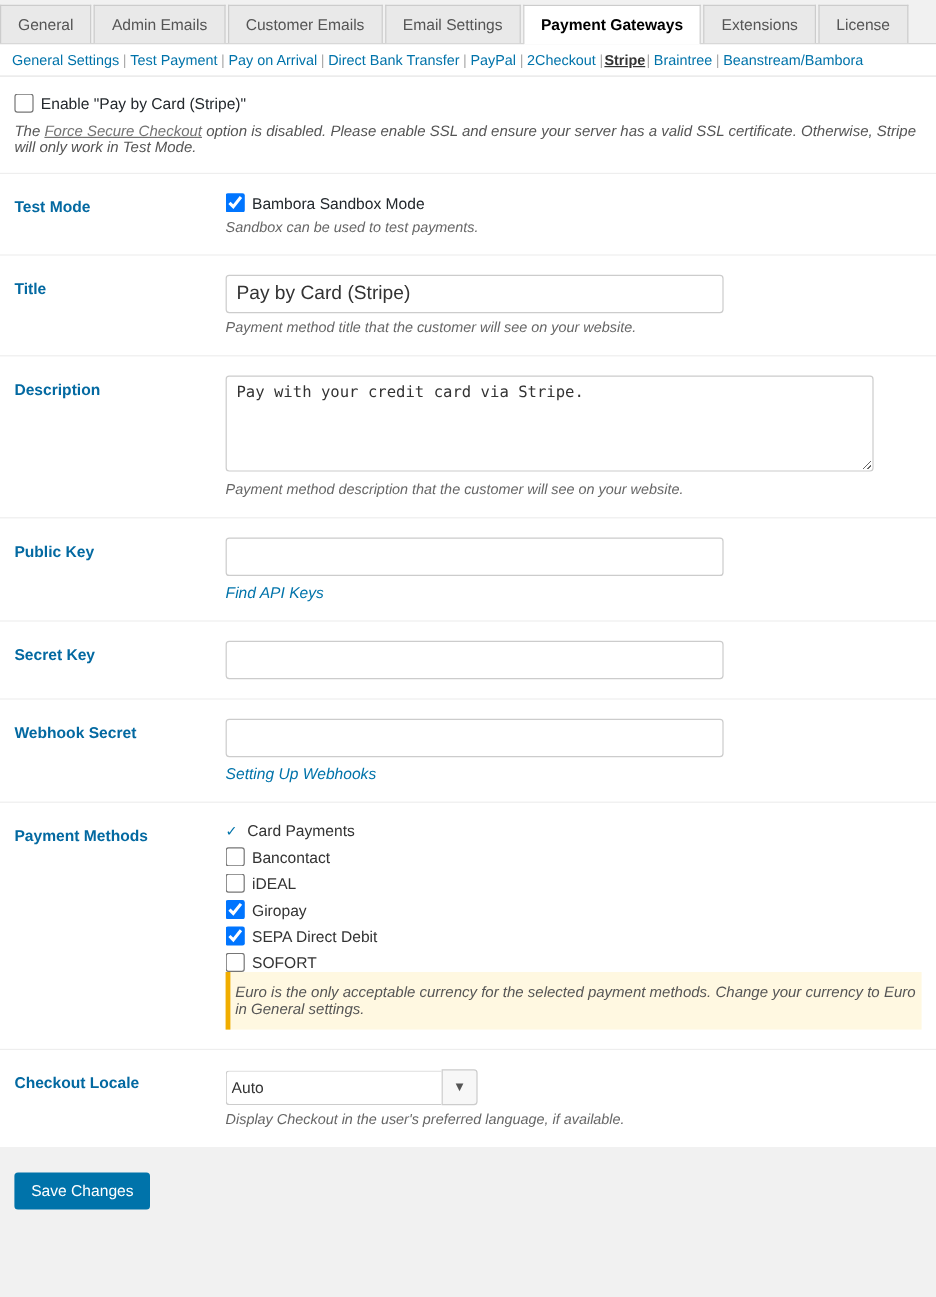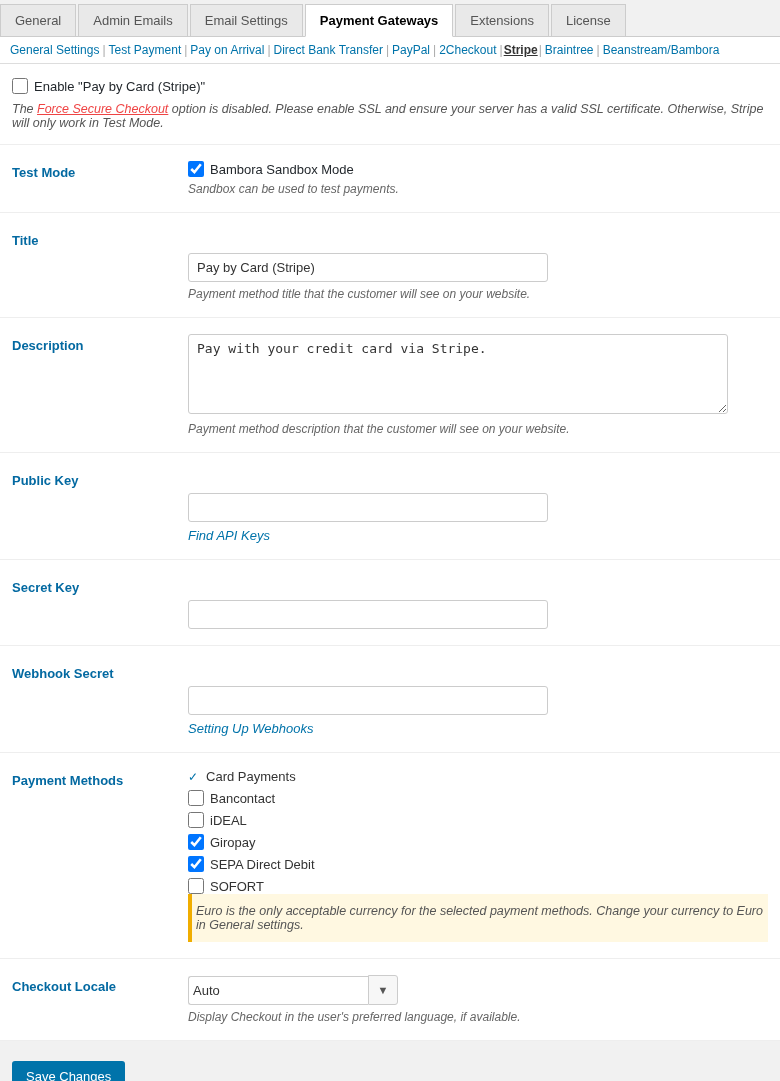--- a/index.html
+++ b/index.html
@@ -94,21 +94,21 @@
       background: #fff;
       border-bottom: 1px solid #eee;
     }
     .top-section .description-text {
       font-style: italic;
       color: #555;
       font-size: 12.5px;
       margin-top: 8px;
     }
     .top-section .description-text a {
-      color: #ef4444;
+      color: #737373;
     }
 
     
     .checkbox-row {
       display: flex;
       align-items: center;
       gap: 6px;
       margin-bottom: 4px;
     }
     .checkbox-row input[type="checkbox"] {
@@ -125,28 +125,27 @@
     
     .help-text {
       font-style: italic;
       color: #666;
       font-size: 12px;
       margin-top: 5px;
     }
 
     
     .text-input {
-      width: 360px;
+      width: 415px;
       padding: 6px 8px;
       border: 1px solid #ccc;
       border-radius: 3px;
-      font-size: 13px;
-      color: #333;
-      background: #fff;
-      margin-top: 24px;
+      font-size: 16px;
+      color: #333;
+      background: #fff;
     }
 
     
     .text-area {
       width: 540px;
       height: 80px;
       padding: 6px 8px;
       border: 1px solid #ccc;
       border-radius: 3px;
       font-size: 13px;
@@ -250,20 +249,21 @@
       background: #f1f1f1;
       padding: 4px 0;
     }
   </style>
 </head>
 <body>
 
 <div class="tabs">
   <div class="tab">General</div>
   <div class="tab">Admin Emails</div>
+  <div class="tab">Customer Emails</div>
   <div class="tab">Email Settings</div>
   <div class="tab active">Payment Gateways</div>
   <div class="tab">Extensions</div>
   <div class="tab">License</div>
 </div>
 
 <div class="sub-nav">
   <a href="#">General Settings</a>
   <span class="separator"> |</span>
   <a href="#">Test Payment</a>

